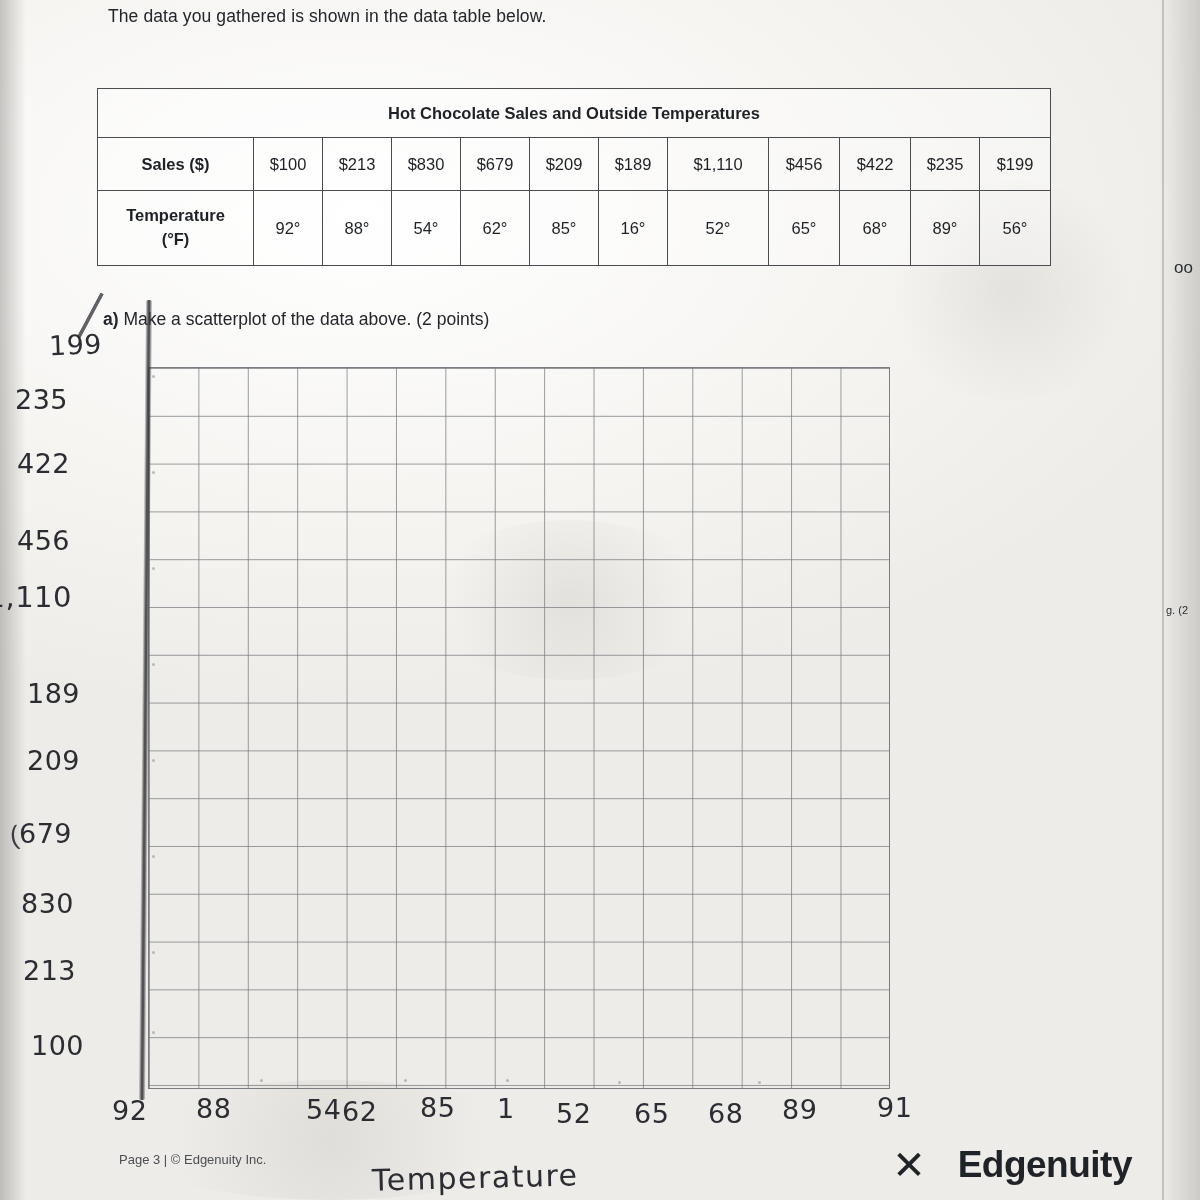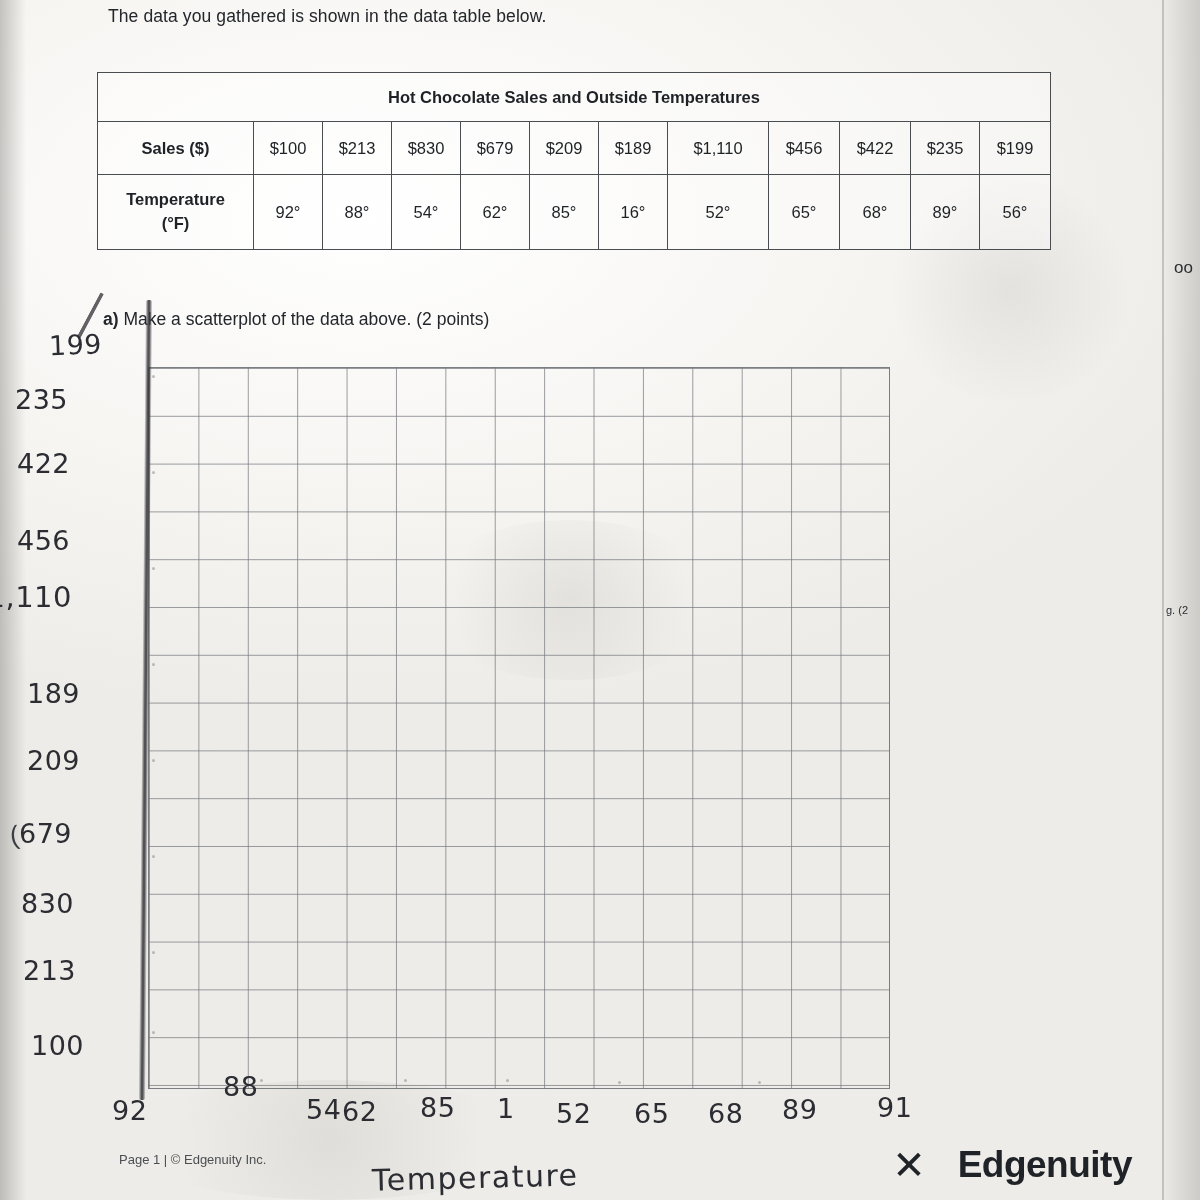--- a/index.html
+++ b/index.html
@@ -35,21 +35,21 @@
     pointer-events:none;
   }
 
   .prompt {
     position:absolute; left:108px; top:6px;
     font-size:17.5px; color:#23262b; letter-spacing:.1px;
   }
 
   
   table.data-table {
-    position:absolute; left:97px; top:72px;
+    position:absolute; left:97px; top:88px;
     border-collapse:collapse;
     background:rgba(255,255,255,.35);
   }
   table.data-table td {
     border:1.5px solid #4a4d50;
     font-size:16.5px;
     color:#1e2125;
     text-align:center;
     padding:0;
   }
@@ -227,36 +227,36 @@
   <div class="hand ylab" style="left:-26px; top:525px;">456</div>
   <div class="hand ylab big" style="left:-24px; top:580px;">1,110</div>
   <div class="hand ylab" style="left:-16px; top:678px;">189</div>
   <div class="hand ylab" style="left:-16px; top:745px;">209</div>
   <div class="hand ylab" style="left:-24px; top:818px;">679</div>
   <div class="hand ylab" style="left:-22px; top:888px;">830</div>
   <div class="hand ylab" style="left:-20px; top:955px;">213</div>
   <div class="hand ylab" style="left:-12px; top:1030px;">100</div>
 
   <div class="hand xlab" style="left:112px; top:1095px;">92</div>
-  <div class="hand xlab" style="left:196px; top:1071px;margin-left:27px;">88</div>
+  <div class="hand xlab" style="left:196px; top:1093px;">88</div>
   <div class="hand xlab" style="left:266px; top:1094px;margin-left:40px;">54</div>
   <div class="hand xlab" style="left:342px; top:1096px;">62</div>
   <div class="hand xlab" style="left:420px; top:1092px;">85</div>
   <div class="hand xlab" style="left:497px; top:1093px;">1</div>
   <div class="hand xlab" style="left:556px; top:1098px;">52</div>
   <div class="hand xlab" style="left:634px; top:1098px;">65</div>
   <div class="hand xlab" style="left:708px; top:1098px;">68</div>
   <div class="hand xlab" style="left:782px; top:1094px;">89</div>
   <div class="hand xlab" style="left:860px; top:1092px;margin-left:17px;">91</div>
 
   <div class="hand axis-title" style="left:372px; top:1160px; transform:rotate(-1.5deg);">Temperature</div>
 
   <div class="frag" style="left:1174px; top:258px;">oo</div>
   <div class="frag frag2" style="left:1166px; top:604px;">g. (2</div>
   <div class="left-frag">(</div>
 
-  <div class="footer">Page 1 | © Edgenuity Inc.</div>
+  <div class="footer">Page 3 | © Edgenuity Inc.</div>
 
   <div class="brand">
     <span class="brand-x">✕</span>
     <span class="brand-name">Edgenuity</span>
   </div>
 </div>
 
 </body></html>

